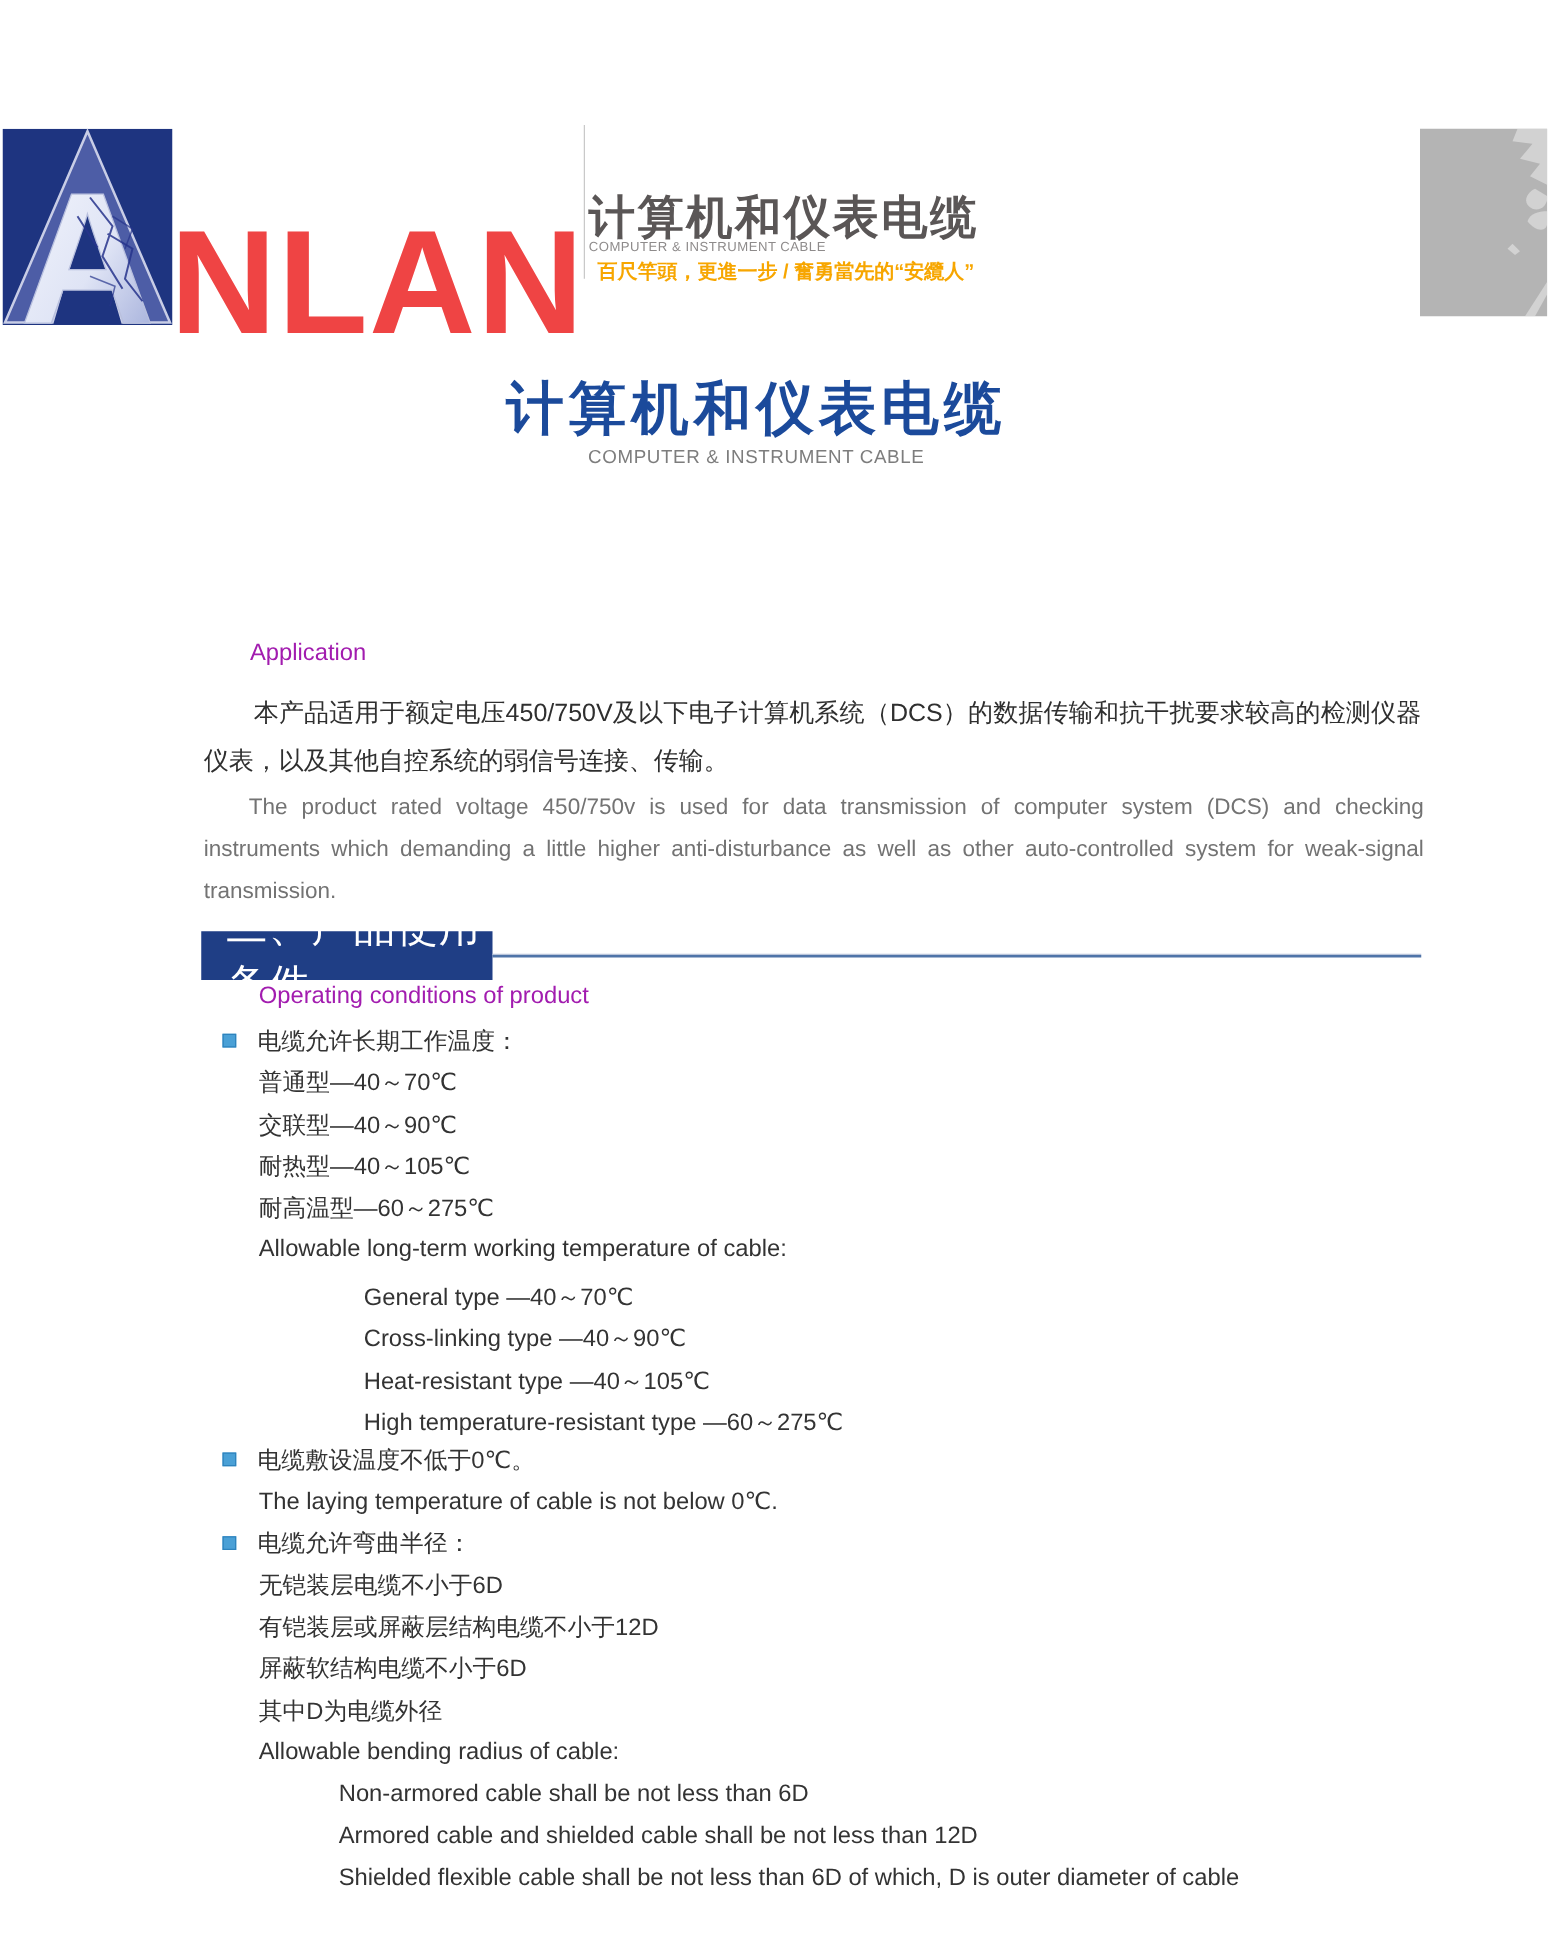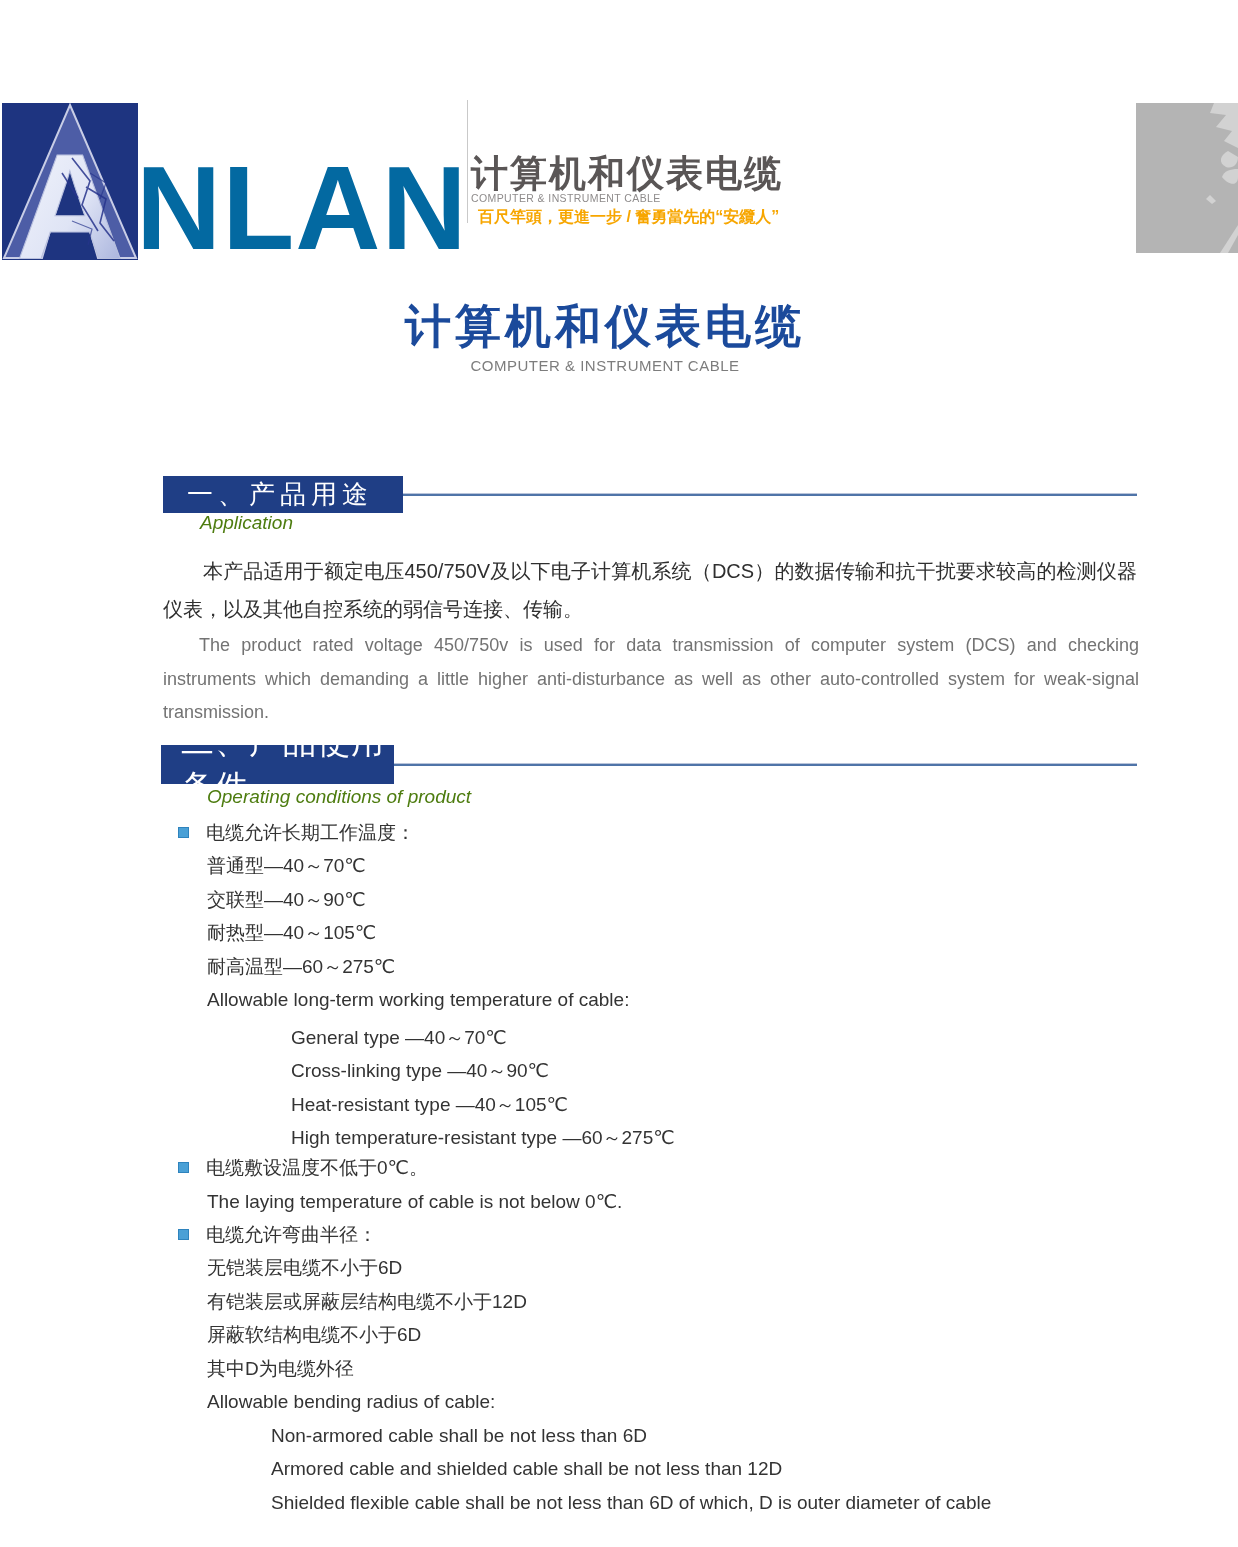--- a/index.html
+++ b/index.html
@@ -1,42 +1,42 @@
 <!DOCTYPE html>
 <html><head>
 <meta charset="utf-8">
 <style>
   html,body{margin:0;padding:0;background:#ffffff;}
   .page{position:relative;width:1238px;height:1547px;background:#ffffff;overflow:hidden;
         font-family:"Liberation Sans","DejaVu Sans",sans-serif;color:#333;}
   
   .logo-square{position:absolute;left:2px;top:103px;width:136px;height:157px;}
-  .logo-rest{position:absolute;left:136px;top:158px;font-size:118px;line-height:100px;
-             font-weight:bold;color:#0369a1;letter-spacing:1px;}
+  .logo-rest{position:absolute;left:136px;top:176px;font-size:118px;line-height:100px;
+             font-weight:bold;color:#ef4444;letter-spacing:1px;}
   .v-divider{position:absolute;left:467px;top:100px;width:1px;height:123px;background:#c9c9c9;}
   .hdr-cn{position:absolute;left:471px;top:149px;font-size:37px;font-weight:bold;
           color:#5a5656;letter-spacing:2px;}
   .hdr-en{position:absolute;left:471px;top:192px;font-size:10.5px;color:#8e8b8b;letter-spacing:.4px;}
   .tagline{position:absolute;left:478px;top:207px;font-size:16px;font-weight:bold;color:#f7a600;}
   .photo{position:absolute;left:1136px;top:103px;width:102px;height:150px;background:#b4b4b4;overflow:hidden;}
   
   .main-title{position:absolute;left:0;top:296px;width:1210px;text-align:center;
               font-size:46px;font-weight:bold;color:#1b4a9b;letter-spacing:4px;}
   .main-sub{position:absolute;left:0;top:357px;width:1210px;text-align:center;
             font-size:15px;color:#7d7d7d;letter-spacing:.5px;}
   
   .bar{position:absolute;display:flex;align-items:center;}
   .bar-box{background:#1f3e85;color:#ffffff;display:flex;align-items:center;box-sizing:border-box;}
   .bar1{left:163px;top:476px;width:974px;}
   .bar1 .bar-box{width:240px;height:37px;font-size:26px;padding-left:24px;letter-spacing:5px;}
   .bar2{left:161px;top:745px;width:976px;}
   .bar2 .bar-box{width:233px;height:39px;font-size:33px;padding-left:20px;letter-spacing:1px;}
   .bar-line{flex:1;height:3px;background:linear-gradient(#b9c4da 0 34%,#4f74a8 34% 100%);}
   
-  .sub-en-label{position:absolute;font-size:19px;color:#4d7c0f;font-style:italic;}
+  .sub-en-label{position:absolute;font-size:19px;color:#a21caf;}
   .application{left:163px;top:512px;padding-left:37px;}
   .opcond{left:163px;top:786px;padding-left:44px;}
   .para-cn{position:absolute;left:163px;top:552px;width:974px;font-size:20px;line-height:38px;
            color:#2f2f2f;text-align:justify;text-indent:40px;}
   .para-en{position:absolute;left:163px;top:629px;width:976px;font-size:18px;line-height:33.5px;
            color:#737373;text-align:justify;text-indent:36px;}
   
   .cond-list{position:absolute;left:163px;top:816px;width:980px;}
   .cond-line{height:33.5px;display:flex;align-items:center;font-size:19px;color:#333;}
   .cond-line.plain{padding-left:44px;}
@@ -81,24 +81,20 @@
       <path d="M92 48 C84 52 82 60 90 64 C96 66 102 62 102 54 Z" fill="#d2d2d2"></path>
       <path d="M86 74 C92 82 102 84 102 74 L102 66 C94 66 88 68 86 74 Z" fill="#d2d2d2"></path>
       <path d="M70 96 L74 92 L80 98 L76 101 Z" fill="#d2d2d2"></path>
       <path d="M84 150 L102 122 L102 132 L92 150 Z" fill="#d2d2d2"></path>
     </svg>
   </div>
 
   <div class="main-title">计算机和仪表电缆</div>
   <div class="main-sub">COMPUTER &amp; INSTRUMENT CABLE</div>
 
-  <div class="bar bar1">
-    <div class="bar-box">一、产品用途</div>
-    <div class="bar-line"></div>
-  </div>
   <div class="sub-en-label application">Application</div>
   <div class="para-cn">本产品适用于额定电压450/750V及以下电子计算机系统（DCS）的数据传输和抗干扰要求较高的检测仪器仪表，以及其他自控系统的弱信号连接、传输。</div>
   <div class="para-en">The product rated voltage 450/750v is used for data transmission of computer system (DCS) and checking instruments which demanding a little higher anti-disturbance as well as other auto-controlled system for weak-signal transmission.</div>
 
   <div class="bar bar2">
     <div class="bar-box">二、产品使用条件</div>
     <div class="bar-line"></div>
   </div>
   <div class="sub-en-label opcond">Operating conditions of product</div>
 

